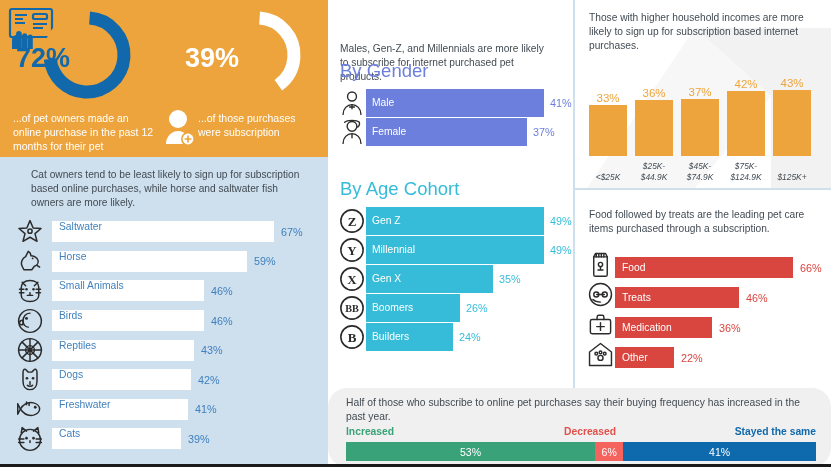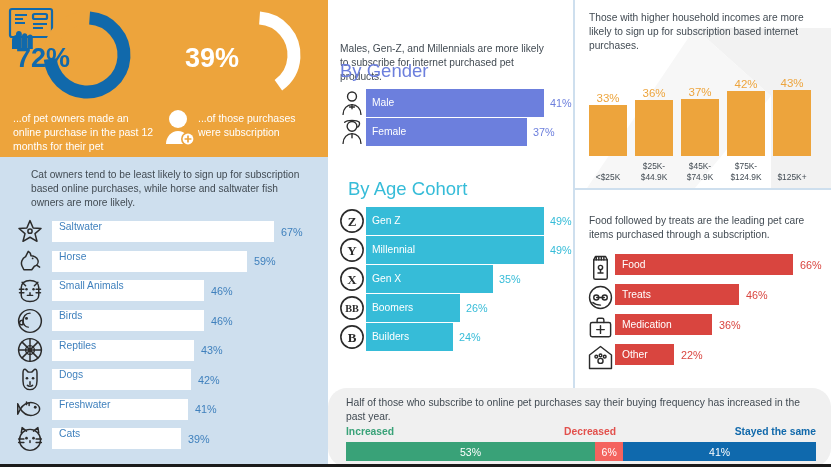--- a/index.html
+++ b/index.html
@@ -54,21 +54,21 @@
   .petval { margin-left: 7px; color: #3f80bd; font-size: 10.8px; }
 
   
   .col-mid { position: absolute; left: 328px; top: 0; width: 245px; height: 388px; background: #fff; }
   .mid-note {
     position: absolute; left: 12px; top: 10px; width: 215px;
     font-size: 10.2px; line-height: 1.36; color: #424b53; margin-top: 32px;
   }
   .section-head { position: absolute; font-size: 18.5px; font-weight: normal; }
   .head-gender { left: 12px; top: 60px; color: #6c7fdd; }
-  .head-age    { left: 12px; top: 178px; color: #36bcd8; margin-left: 8px; }
+  .head-age    { left: 12px; top: 178px; color: #36bcd8; }
 
   .midrows { position: absolute; left: 10px; width: 235px; }
   .gender-rows { top: 88px; }
   .age-rows    { top: 206px; }
   .midrow { position: relative; height: 29px; display: flex; align-items: center; }
   .midicon { width: 28px; height: 26px; flex: 0 0 28px; display: flex; align-items: center; justify-content: center; }
   .midbar-zone { position: relative; flex: 1; height: 21px; display: flex; align-items: center; }
   .midbar {
     height: 28px; display: flex; align-items: center; padding-left: 6px;
     color: #ffffff; font-size: 10.3px;
@@ -92,31 +92,31 @@
   }
   .income-chart { position: absolute; left: 14px; top: 62px; width: 232px; height: 120px; }
   .icol { position: absolute; bottom: 0; width: 38px; text-align: center; }
   .ibar { width: 38px; background: #eda43c; position: absolute; bottom: 26px; }
   .ival {
     position: absolute; width: 50px; left: -6px; text-align: center;
     font-size: 11.5px; color: #eda43c;
   }
   .icat {
     position: absolute; bottom: 0; width: 54px; left: -8px; text-align: center;
-    font-size: 8.4px; line-height: 1.25; color: #424b53;
+    font-size: 8.4px; line-height: 1.25; color: #424b53; font-style: italic;
   }
   .right-divider { position: absolute; left: 0; top: 188px; width: 258px; height: 2px; background: #cedfee; }
 
-  .care-block { position: absolute; left: 0; top: 202px; width: 256px; height: 198px; }
+  .care-block { position: absolute; left: 0; top: 196px; width: 256px; height: 198px; }
   .care-note {
     position: absolute; left: 14px; top: 12px; width: 226px;
     font-size: 10.2px; line-height: 1.36; color: #424b53;
   }
   .care-rows { position: absolute; left: 10px; top: 52px; width: 246px; }
-  .carerow { position: relative; height: 30px; display: flex; align-items: flex-start; }
+  .carerow { position: relative; height: 30px; display: flex; align-items: flex-end; }
   .careicon { width: 30px; height: 27px; flex: 0 0 30px; display: flex; align-items: center; justify-content: center; }
   .carebar-zone { position: relative; flex: 1; height: 21px; display: flex; align-items: center; }
   .carebar {
     height: 21px; background: #d9453f; display: flex; align-items: center;
     padding-left: 7px; color: #ffffff; font-size: 10.3px;
   }
   .careval { margin-left: 7px; color: #d9453f; font-size: 10.8px; }
 
   
   .footer {

